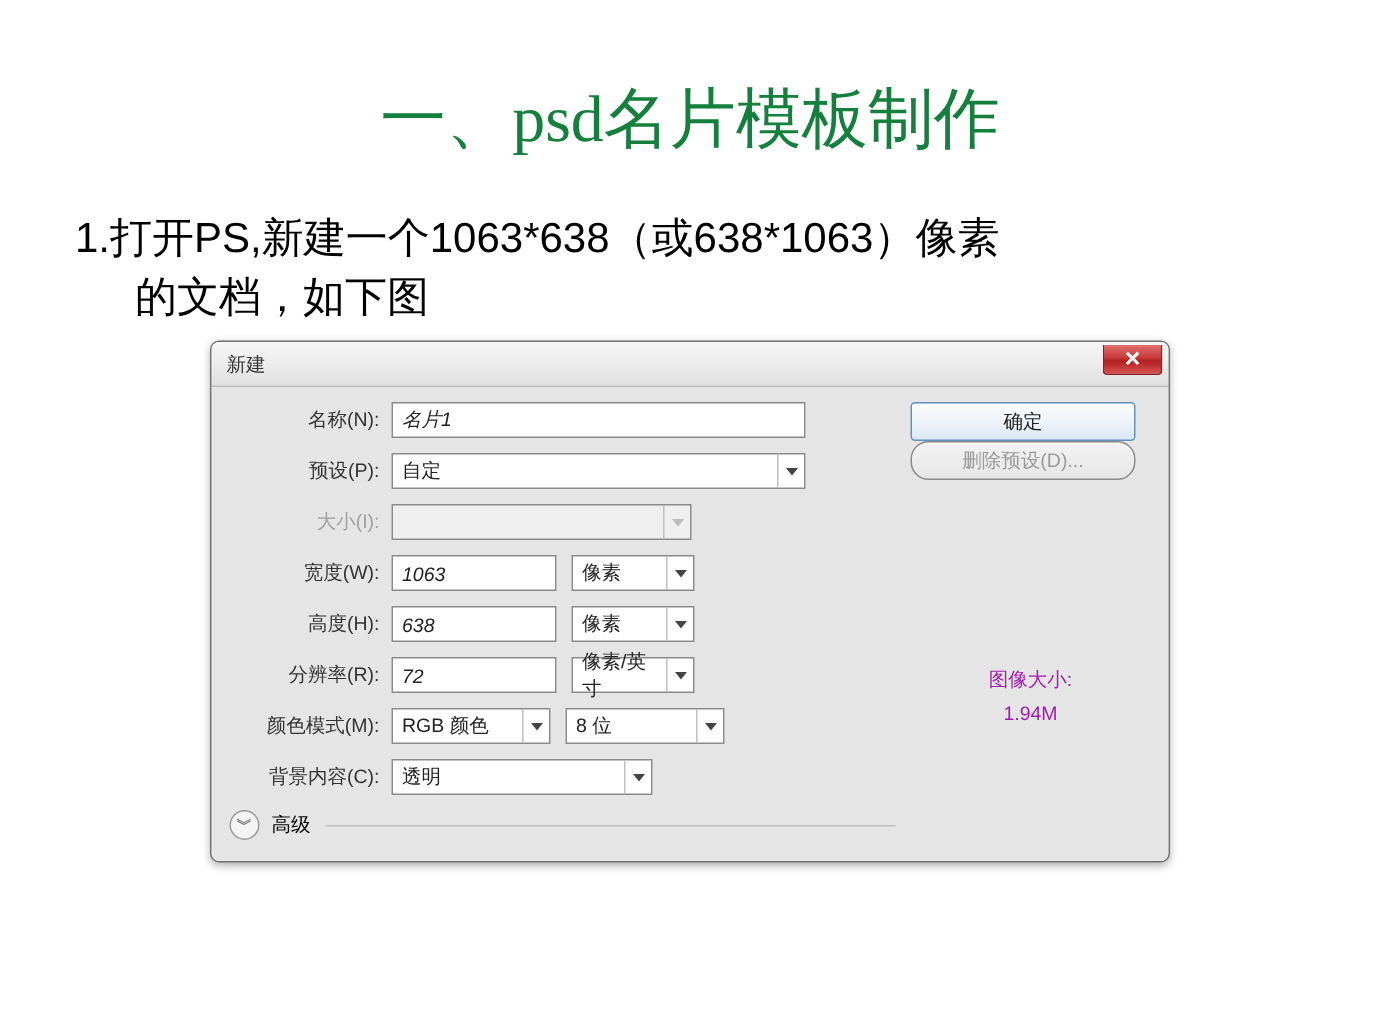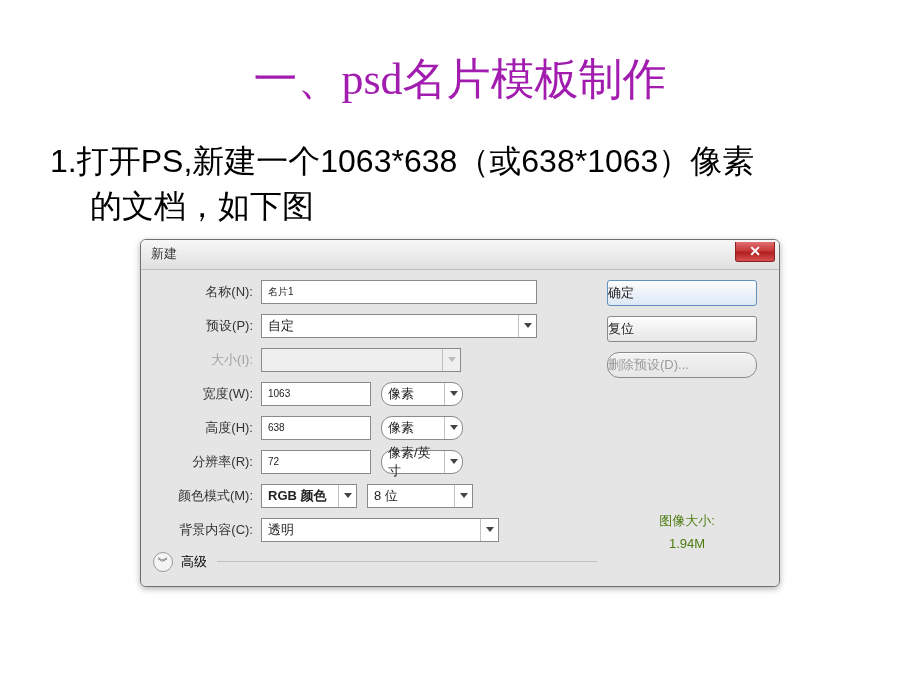--- a/index.html
+++ b/index.html
@@ -4,28 +4,28 @@
 <style>
 * { box-sizing: border-box; margin: 0; padding: 0; }
 body {
   width: 920px;
   height: 690px;
   background: #fff;
   font-family: "SimSun", "宋体", serif;
   position: relative;
 }
 .slide-title {
-  color: #a21caf;
+  color: #15803d;
   font-size: 44px;
   text-align: center;
   padding-top: 50px;
   font-family: "SimSun", serif;
 }
 .slide-body {
-  font-size: 32px;
+  font-size: 28px;
   color: #000;
   padding: 30px 50px 10px 50px;
   line-height: 1.4;
   font-family: "SimHei", "Arial", sans-serif;
 }
 .slide-body .indent { padding-left: 40px; display: block; }
 
 .dialog {
   width: 640px;
   margin: 0 auto;
@@ -83,22 +83,23 @@
   color: #333;
   padding-right: 6px;
   font-size: 13px;
 }
 .form-row .lbl.disabled { color: #a0a0a0; }
 .text-input {
   height: 24px;
   border: 1px solid #8a8a8a;
   background: #fff;
   padding: 0 6px;
-  font-size: 10px;
+  font-size: 13px;
   color: #222;
+  font-style: italic;
 }
 .select-box {
   height: 24px;
   border: 1px solid #8a8a8a;
   background: #fff;
   display: flex;
   align-items: center;
   position: relative;
 }
 .select-box .sel-text {
@@ -121,35 +122,34 @@
   border-left: 4px solid transparent;
   border-right: 4px solid transparent;
   border-top: 5px solid #444;
 }
 .arrow-down.light { border-top-color: #bbb; }
 
 .name-input { width: 276px; margin-left: 2px;}
 .preset-select { width: 276px; margin-left: 2px;}
 .size-select { width: 200px; margin-left: 2px;}
 .dim-input { width: 110px; margin-left: 2px; }
-.unit-select { width: 82px; margin-left: 10px; border-radius: 11px; }
-.color-mode-select { width: 96px; margin-left: 2px; font-weight: bold;}
+.unit-select { width: 82px; margin-left: 10px; }
+.color-mode-select { width: 106px; margin-left: 2px;}
 .bit-select { width: 106px; margin-left: 10px;}
-.bg-select { width: 238px; margin-left: 2px;}
+.bg-select { width: 174px; margin-left: 2px;}
 
 .btn {
   display: block;
   width: 150px;
   height: 26px;
-  margin-bottom: 10px;
   background: linear-gradient(#fdfdfd, #e6e6e6);
   border: 1px solid #8a8a8a;
   border-radius: 3px;
   color: #222;
-  text-align: left;
+  text-align: center;
   line-height: 24px;
   font-size: 13px;
   cursor: pointer;
   box-shadow: inset 0 1px 0 #fff;
 }
 .btn.disabled {
   color: #9a9a9a;
   background: linear-gradient(#f3f3f3, #e6e6e6);
   cursor: default;
   border-radius: 12px;
@@ -180,21 +180,21 @@
   color: #555;
 }
 .divider {
   flex: 1;
   height: 1px;
   background: #c0c0c0;
   margin-left: 10px;
 }
 .img-size-block {
   text-align: center;
-  color: #4d7c0f;
+  color: #a21caf;
   margin-top: 100px;
 }
 .img-size-block .lbl2 { margin-bottom: 6px; }
 </style>
 </head>
 <body>
 
 <div class="slide-title">一、psd名片模板制作</div>
 
 <div class="slide-body">
@@ -299,21 +299,20 @@
           <span class="dbl-down">︾</span>
         </div>
         <span>高级</span>
         <div class="divider"></div>
       </div>
 
     </div>
 
     <div class="right-col">
       <div class="btn ok">确定</div>
-      <div class="btn">复位</div>
       <div class="btn disabled">删除预设(D)...</div>
       <div style="height:24px"></div>
 
       <div class="img-size-block">
         <div class="lbl2">图像大小:</div>
         <div>1.94M</div>
       </div>
     </div>
   </div>
 </div>

